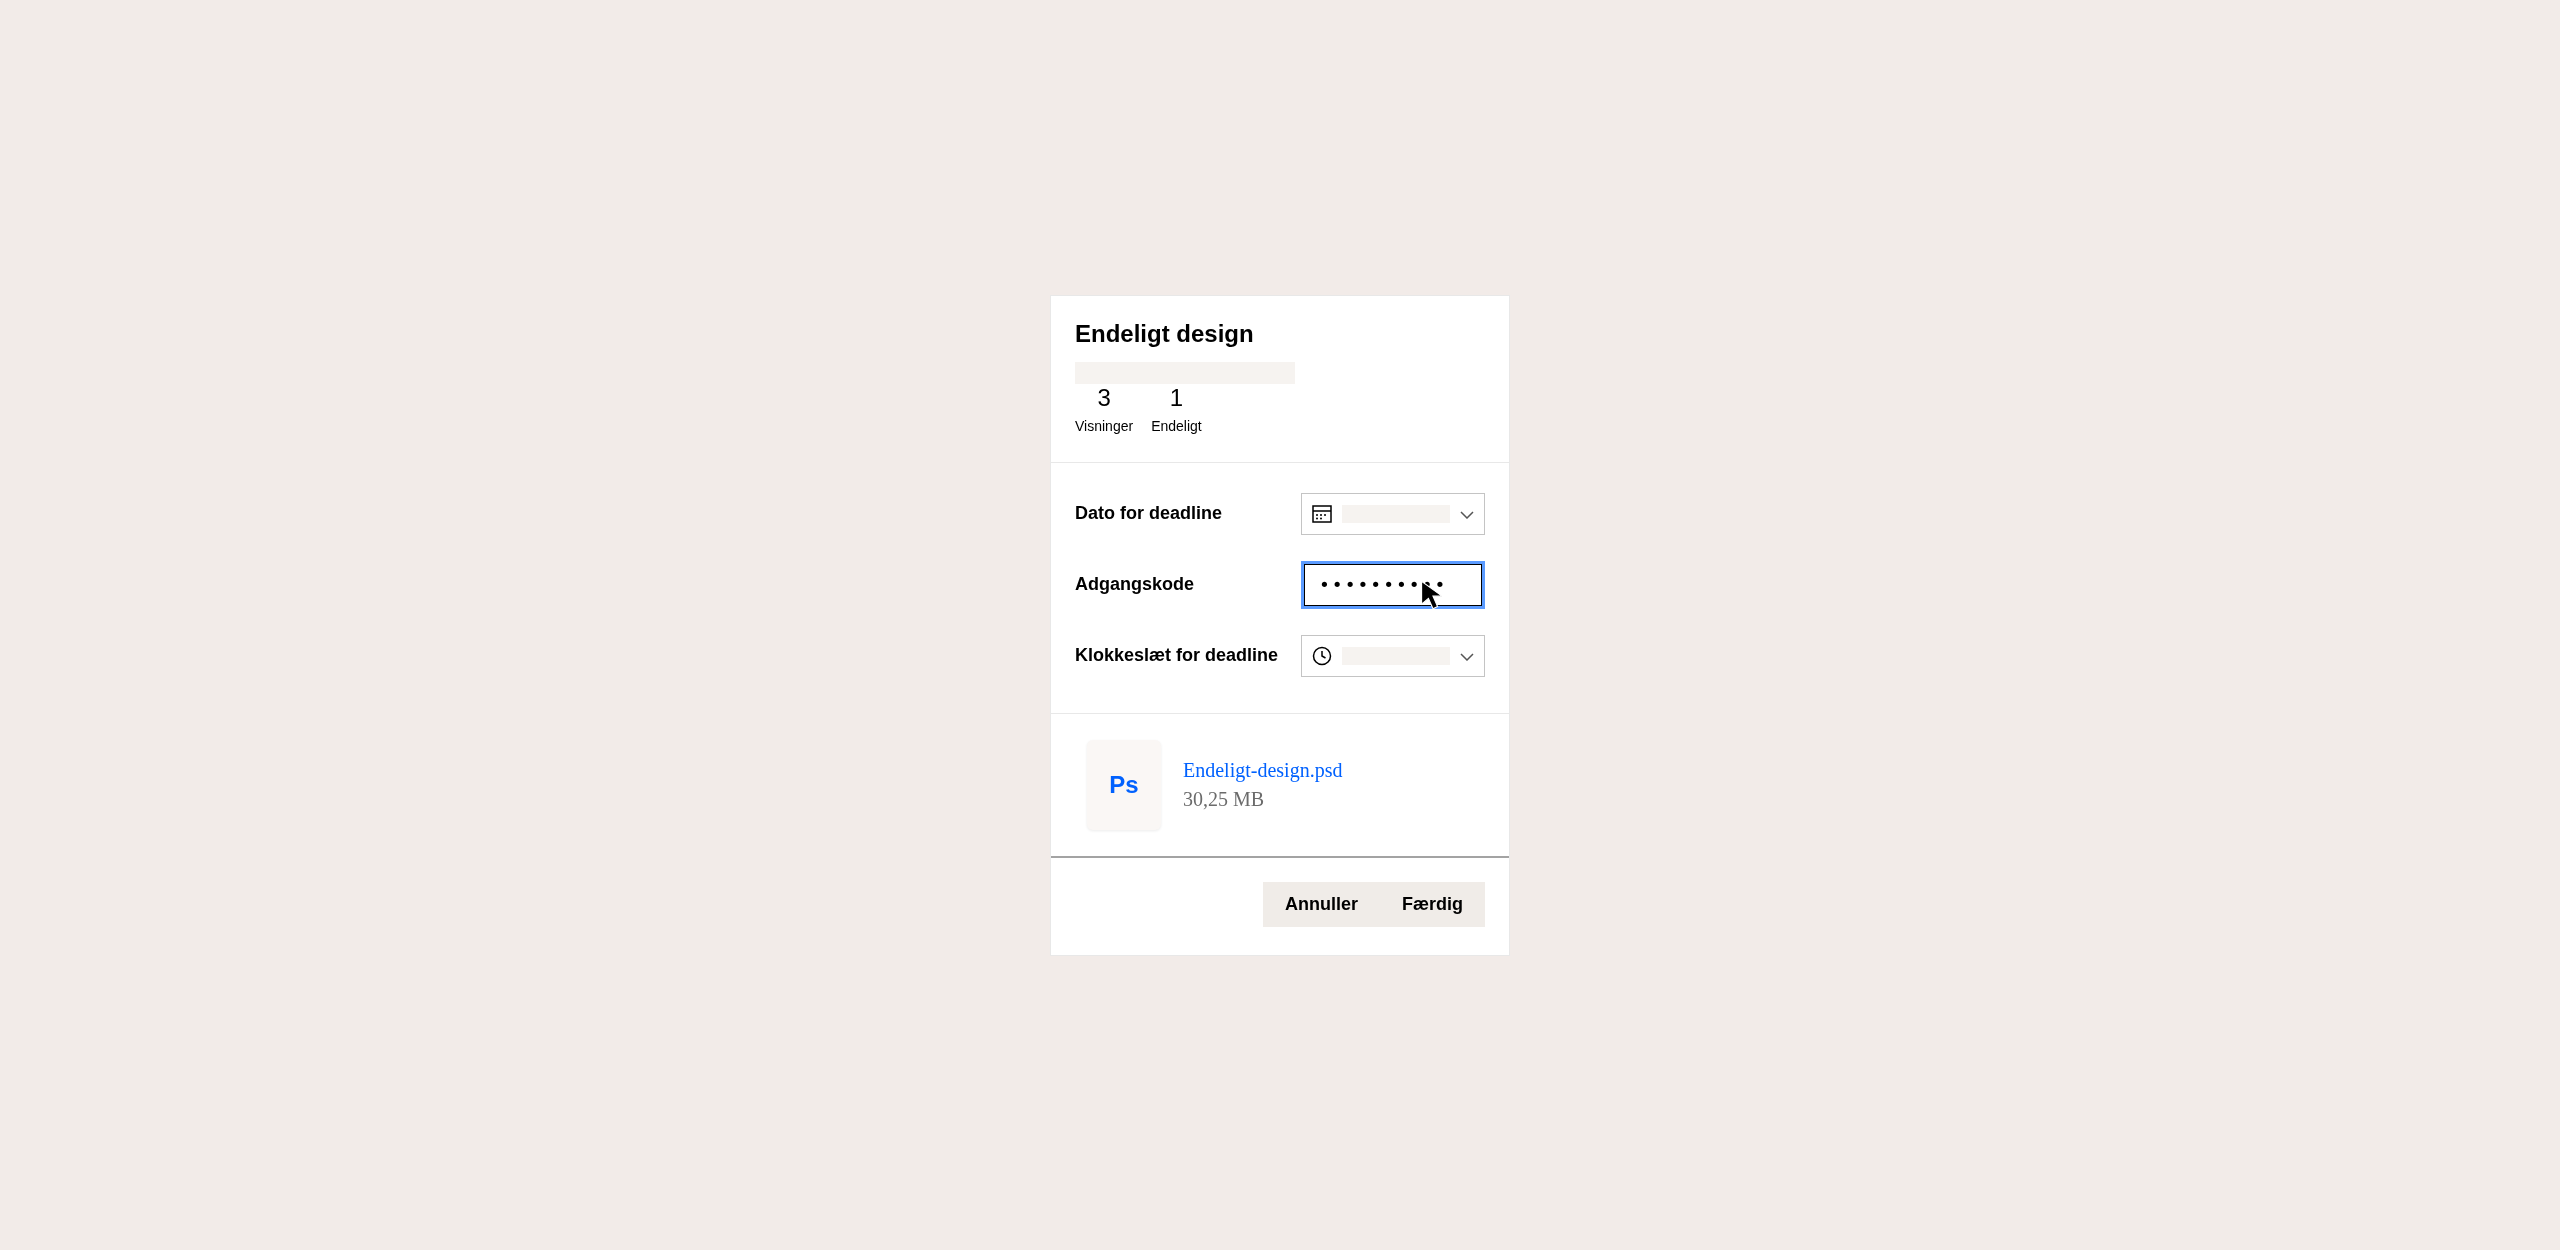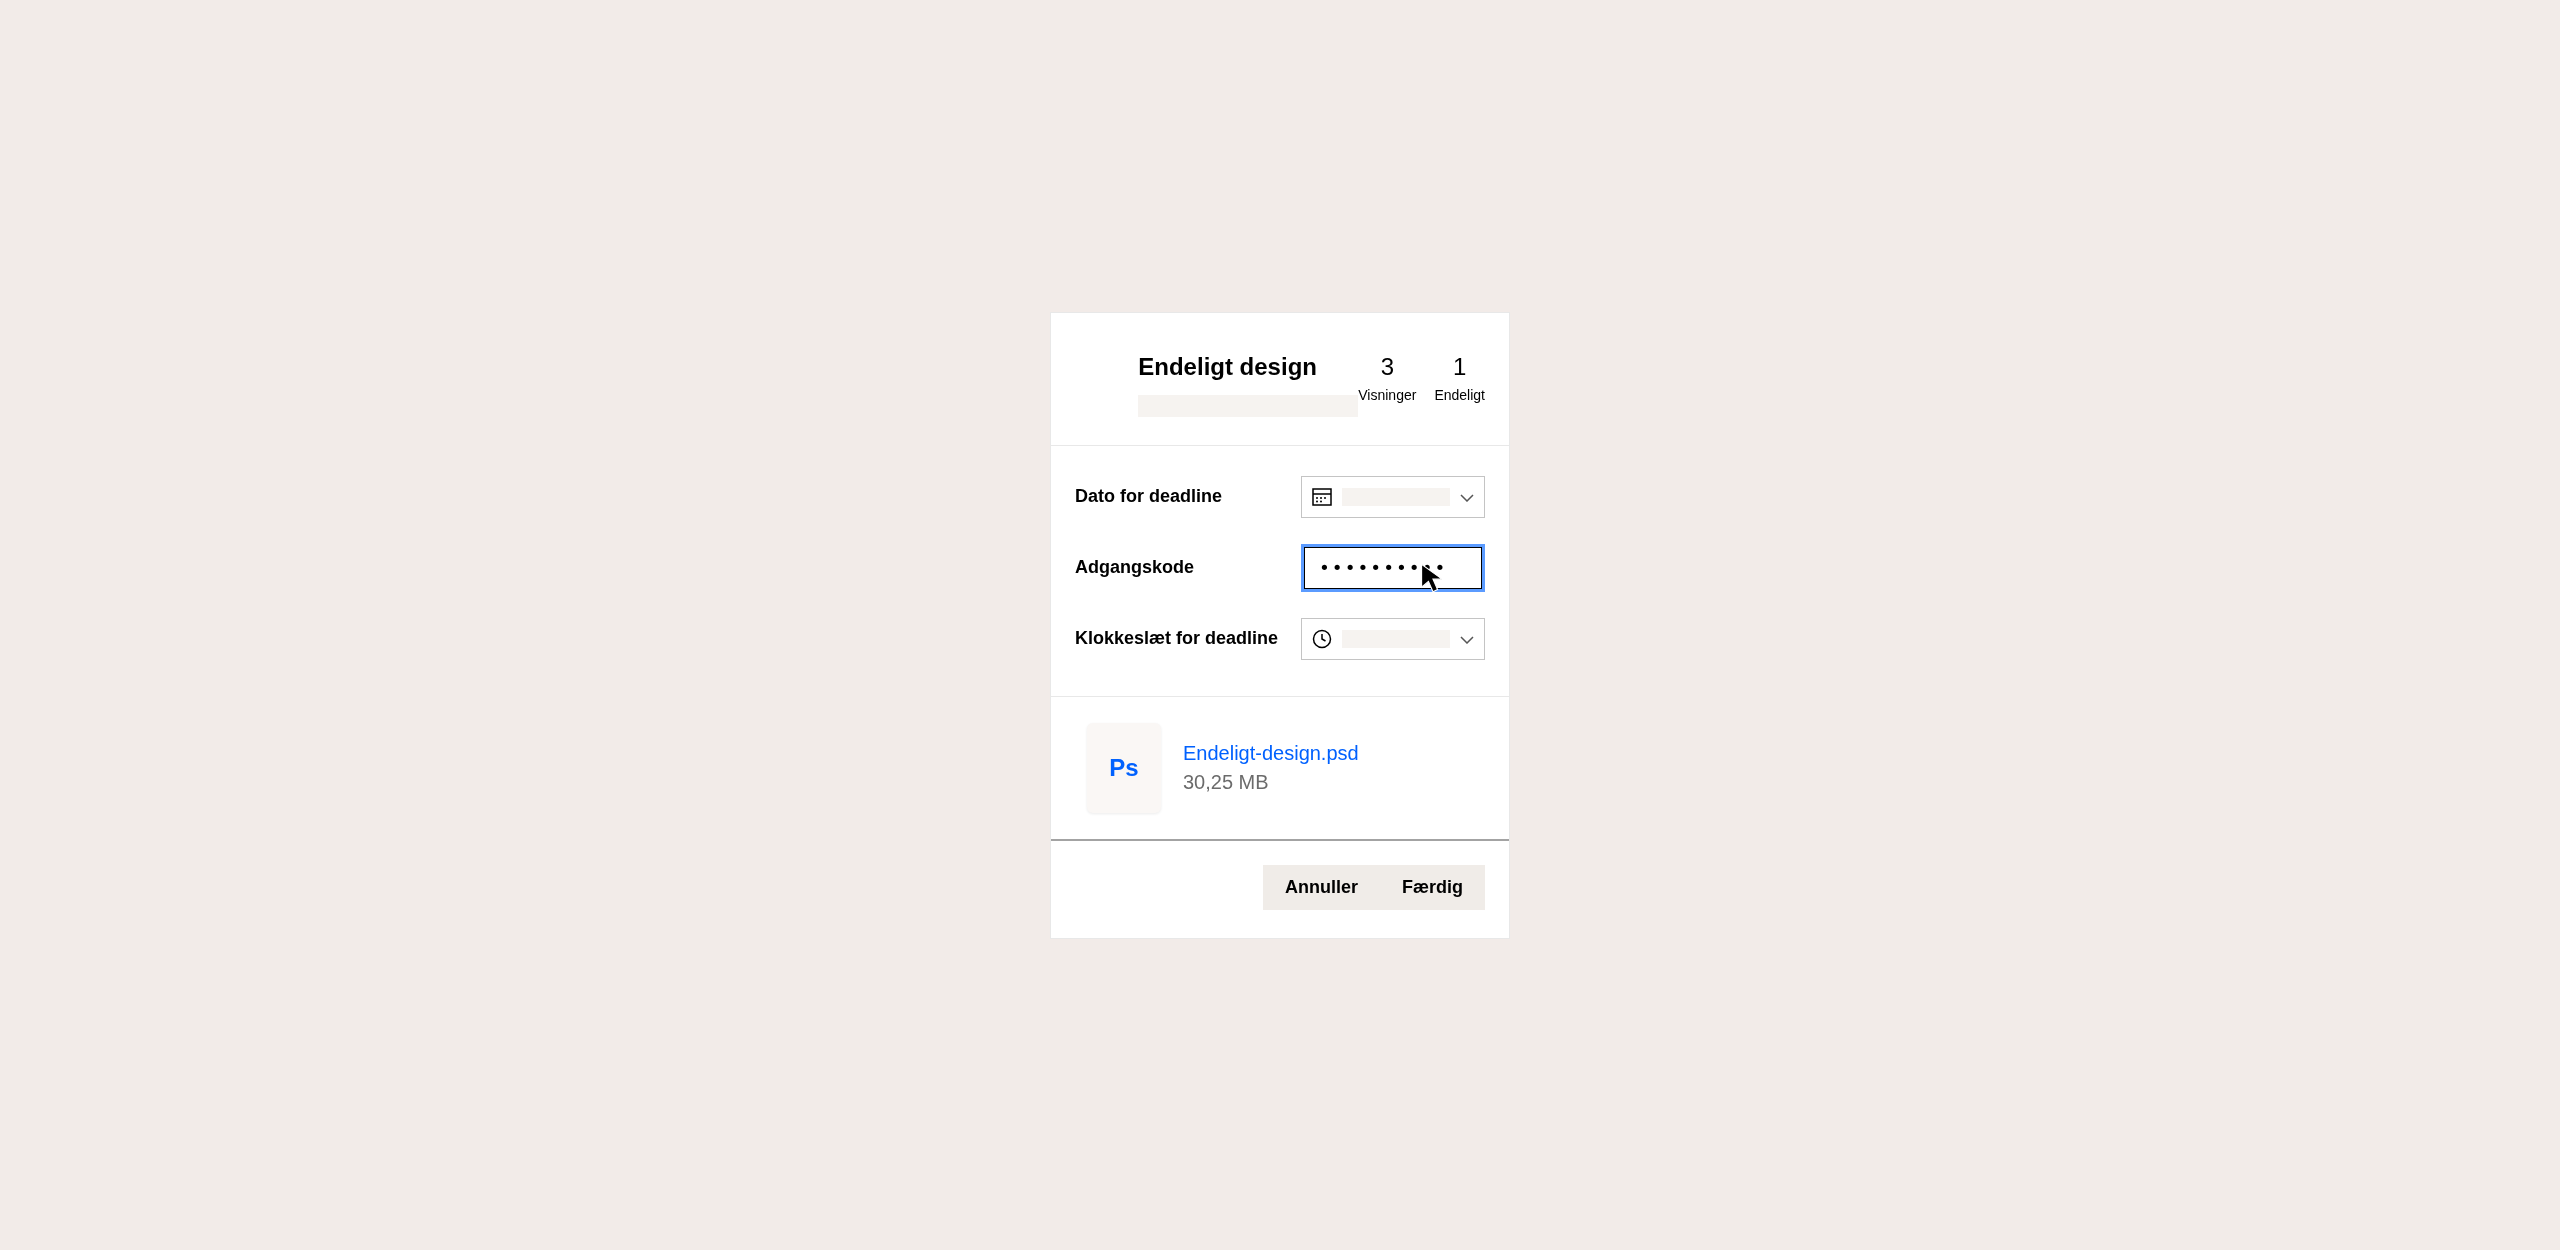--- a/index.html
+++ b/index.html
@@ -15,25 +15,26 @@
       display: flex;
       align-items: center;
       justify-content: center;
     }
     .dialog {
       background: #ffffff;
       width: 460px;
       border: 1px solid #e8e8e8;
     }
     .header {
-      padding: 40px 24px 28px 24px;
-      display: flex;
-      justify-content: flex-end;
+      padding: 24px 24px 28px 24px;
+      display: flex;
+      justify-content: space-between;
       align-items: flex-start;
       border-bottom: 1px solid #e8e8e8;
+      flex-direction: column;
     }
     .header-left {
       display: flex;
       flex-direction: column;
       gap: 14px;
     }
     .title {
       font-size: 24px;
       font-weight: 700;
       color: #000;
@@ -141,20 +142,21 @@
     }
     .file-icon-label {
       font-size: 24px;
       font-weight: 700;
       color: #0061fe;
     }
     .file-info {
       display: flex;
       flex-direction: column;
       gap: 6px;
+      font-family: Liberation Serif, serif;
     }
     .file-name {
       font-size: 20px;
       color: #0061fe;
       cursor: pointer;
     }
     .file-size {
       font-size: 20px;
       color: #6b6b6b;
     }

